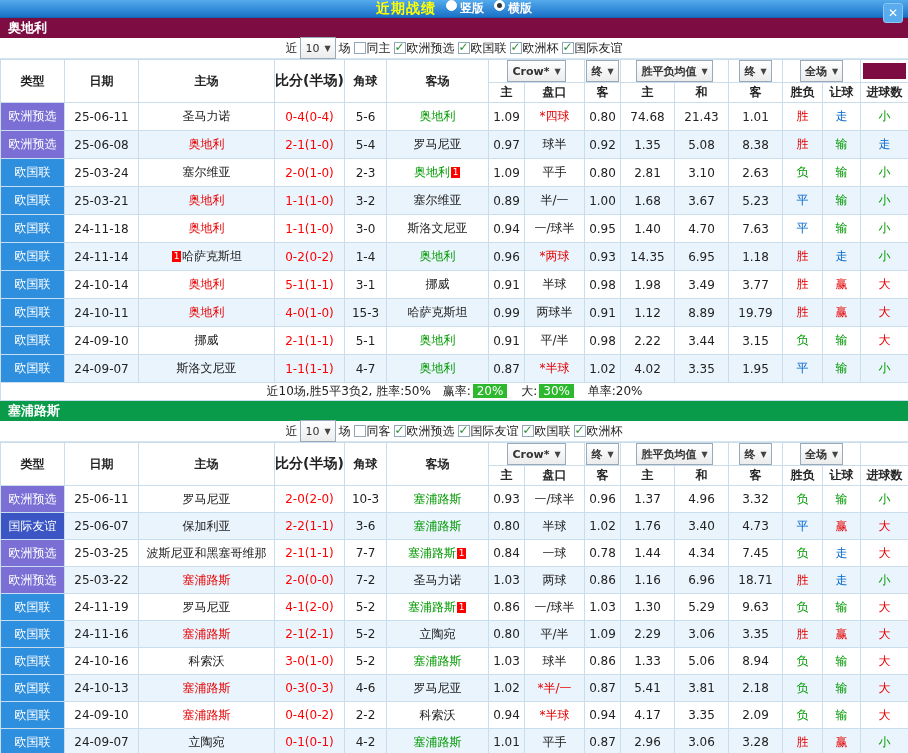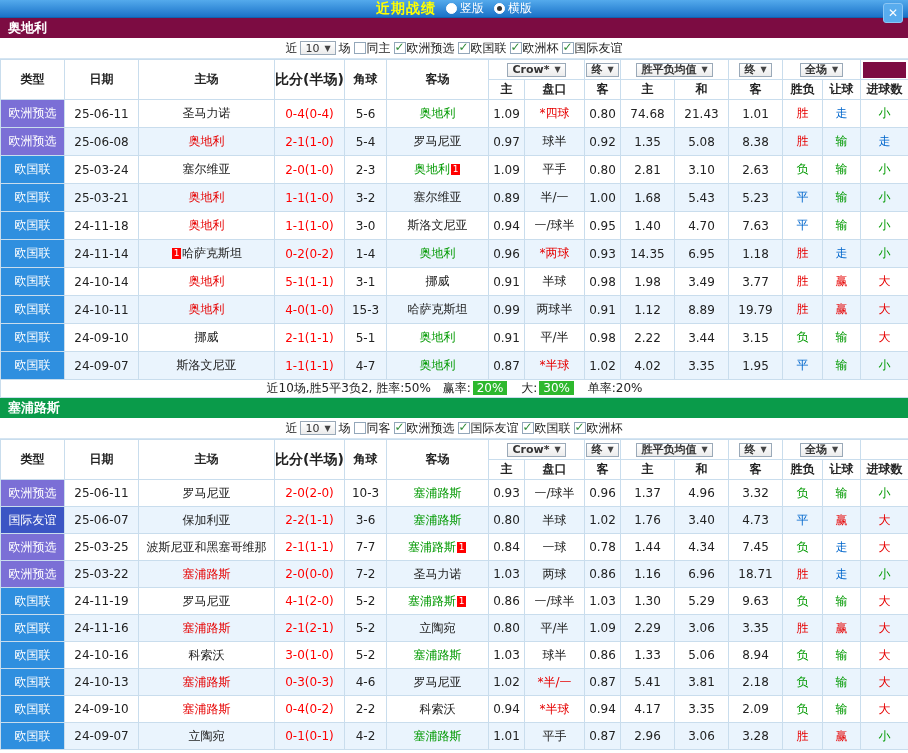--- a/index.html
+++ b/index.html
@@ -1,29 +1,29 @@
 <!DOCTYPE html>
 <html><head>
 <meta charset="utf-8">
 <style>
   *{margin:0;padding:0;box-sizing:border-box;}
   html,body{width:908px;height:753px;overflow:hidden;}
   body{font-family:"DejaVu Sans","Liberation Sans",sans-serif;font-size:12px;background:#fff;color:#222;}
   .titlebar{height:18px;background:linear-gradient(#54aaec,#1a72c8);display:flex;align-items:center;justify-content:center;position:relative;gap:10px;border-bottom:1px solid #1262ae;}
   .title{color:#ffff00;font-weight:bold;font-size:14px;letter-spacing:1px;}
-  .radio-opt{display:inline-flex;align-items:center;gap:3px;color:#fff;cursor:pointer;font-size:12px;}
+  .radio-opt{display:inline-flex;gap:3px;color:#fff;cursor:pointer;font-size:12px;font-weight:bold;}
   .radio{width:11px;height:11px;border:1px solid #fff;border-radius:50%;background:#fff;display:inline-block;position:relative;}
   .radio.selected::after{content:"";position:absolute;left:2px;top:2px;width:5px;height:5px;background:#333;border-radius:50%;}
   .close{position:absolute;right:5px;top:3px;width:20px;height:20px;line-height:19px;text-align:center;background:#58acee;border:1px solid #8cc6f4;border-radius:3px;color:#fff;font-weight:bold;cursor:pointer;}
   .team-bar{height:20px;line-height:20px;padding-left:8px;color:#fff;font-weight:bold;font-size:13px;}
   .filter-row{height:21px;display:flex;align-items:center;justify-content:center;gap:3px;border-bottom:1px solid #d5e5f2;background:#fff;}
   .cb-group{display:inline-flex;align-items:center;gap:1px;cursor:pointer;}
   .cb{width:12px;height:12px;border:1px solid #93a7ba;background:#fff;display:inline-block;position:relative;}
   .cb.checked::after{content:"\2713";position:absolute;left:0;top:-3px;font-size:12px;font-weight:bold;color:#2d8a36;}
-  .hd-select{display:inline-flex;align-items:center;gap:5px;border:1px solid #9aa9b8;background:linear-gradient(#ffffff,#ececec);padding:0 4px;height:14px;font-size:11px;color:#333;cursor:pointer;}
+  .hd-select{display:inline-flex;align-items:center;gap:5px;border:1px solid #9aa9b8;background:linear-gradient(#ffffff,#ececec);padding:0 4px;height:22px;font-size:11px;color:#333;cursor:pointer;}
   .hd-select .arrow{font-size:8px;color:#444;}
   table{width:908px;border-collapse:collapse;table-layout:fixed;}
   th,td{border:1px solid #c9dded;text-align:center;white-space:nowrap;overflow:hidden;padding:0;}
   thead th{height:20px;font-size:12px;font-weight:bold;color:#222;background:#fff;}
   th.sm{font-size:14px;}
   tbody td{height:28px;font-size:12px;}
   .sec-cyprus tbody td{height:27px;}
   tr.alt td{background:#eaf4fd;}
   .type-cell{color:#fff;}
   .score{color:#f00;}
@@ -200,21 +200,21 @@
           <td class="type-cell" style="background: rgb(47, 143, 223);">欧国联</td>
           <td>25-03-21</td>
           <td><span class="c-red">奥地利</span></td>
           <td class="score">1-1(1-0)</td>
           <td>3-2</td>
           <td><span>塞尔维亚</span></td>
           <td>0.89</td>
           <td>半/一</td>
           <td>1.00</td>
           <td>1.68</td>
-          <td>5.43</td>
+          <td>3.67</td>
           <td>5.23</td>
           <td class="c-blue">平</td>
           <td class="c-green">输</td>
           <td class="c-green">小</td>
         </tr>
         <tr>
           <td class="type-cell" style="background: rgb(47, 143, 223);">欧国联</td>
           <td>24-11-18</td>
           <td><span class="c-red">奥地利</span></td>
           <td class="score">1-1(1-0)</td>

